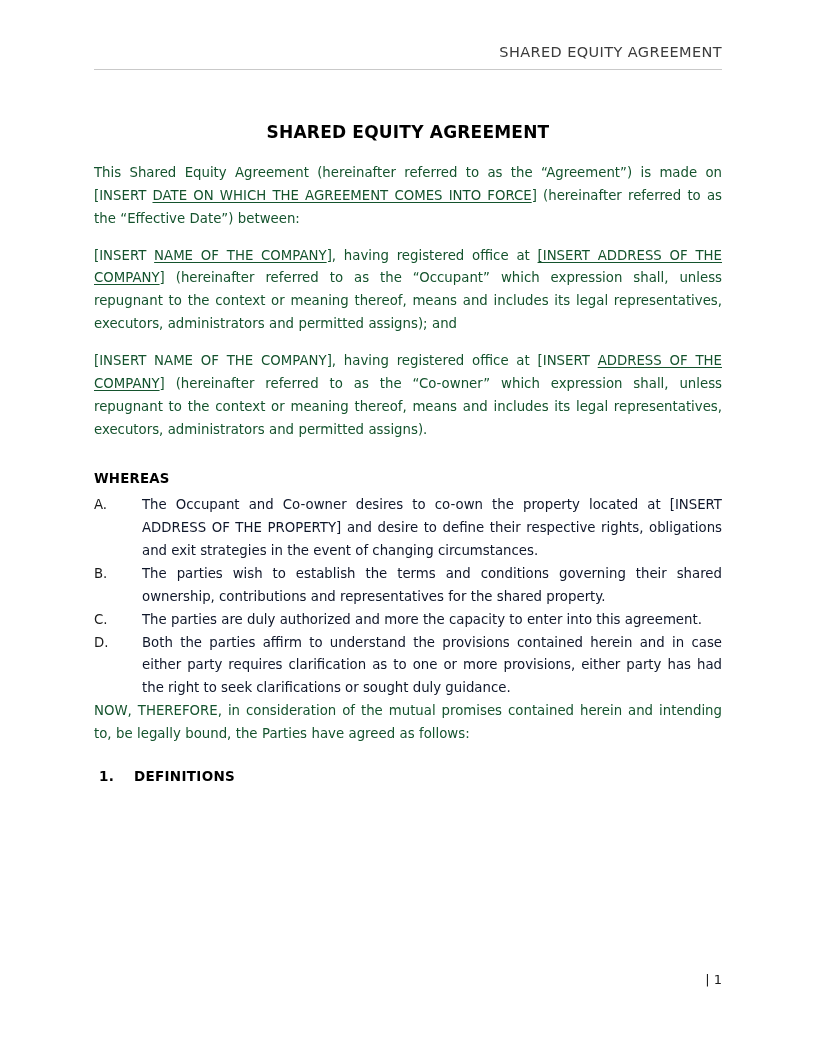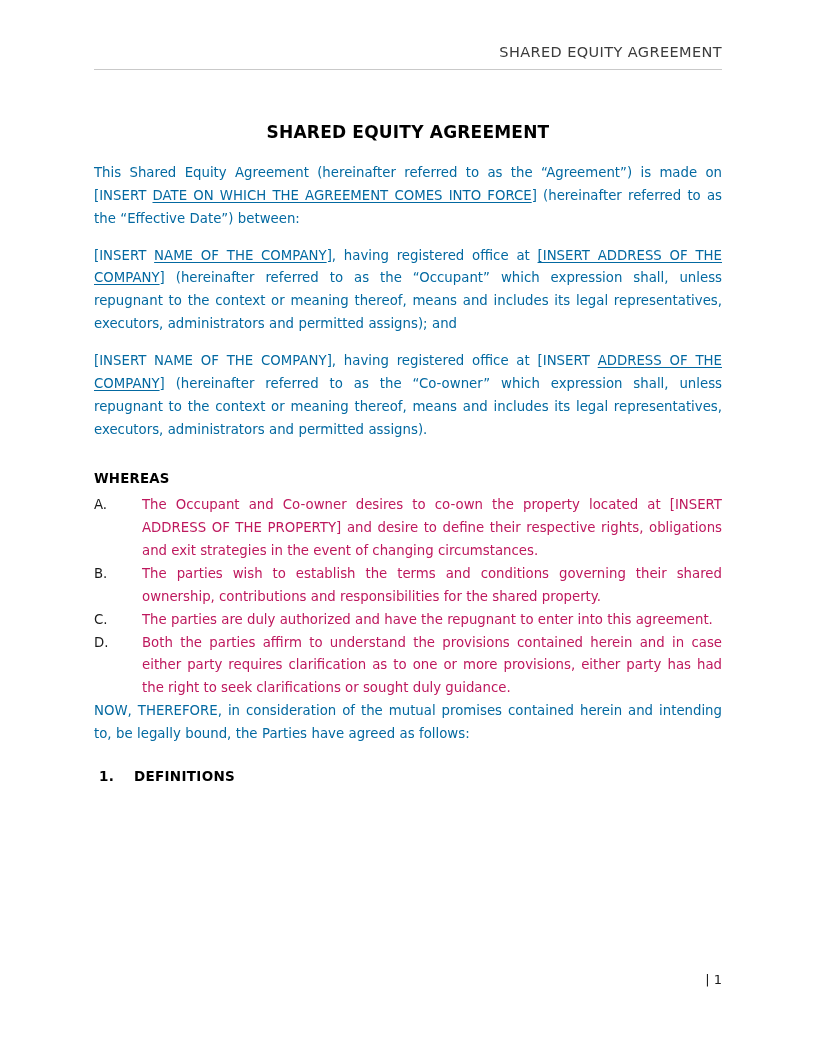--- a/index.html
+++ b/index.html
@@ -56,21 +56,21 @@
     font-size: 17px;
     letter-spacing: 0.2px;
     margin-bottom: 20px;
     color: #000;
   }
   p.para {
     font-size: 13.3px;
     line-height: 1.72;
     text-align: justify;
     margin: 0 0 14px 0;
-    color: #0369a1;
+    color: #14532d;
     word-spacing: 0.2px;
   }
   .u {
     text-decoration: underline;
     text-underline-offset: 2px;
   }
   .whereas {
     font-weight: bold;
     font-size: 13.3px;
     margin: 30px 0 8px 0;
@@ -89,21 +89,21 @@
     margin-bottom: 0px;
   }
   .alpha-marker {
     width: 48px;
     flex: 0 0 48px;
     color: #1a1a1a;
   }
   .alpha-text {
     flex: 1 1 auto;
     text-align: justify;
-    color: #be185d;
+    color: #0f172a;
   }
   .now-therefore {
     margin-top: 24px;
   }
   
   .section-heading {
     display: flex;
     font-weight: bold;
     font-size: 13.5px;
     margin-top: 22px;
@@ -149,25 +149,25 @@
 
     <div class="whereas">WHEREAS</div>
 
     <ul class="alpha-list">
       <li class="alpha-item">
         <span class="alpha-marker">A.</span>
         <span class="alpha-text">The Occupant and Co-owner desires to co-own the property located at [INSERT ADDRESS OF THE PROPERTY] and desire to define their respective rights, obligations and exit strategies in the event of changing circumstances.</span>
       </li>
       <li class="alpha-item">
         <span class="alpha-marker">B.</span>
-        <span class="alpha-text">The parties wish to establish the terms and conditions governing their shared ownership, contributions and responsibilities for the shared property.</span>
+        <span class="alpha-text">The parties wish to establish the terms and conditions governing their shared ownership, contributions and representatives for the shared property.</span>
       </li>
       <li class="alpha-item">
         <span class="alpha-marker">C.</span>
-        <span class="alpha-text">The parties are duly authorized and have the repugnant to enter into this agreement.</span>
+        <span class="alpha-text">The parties are duly authorized and more the capacity to enter into this agreement.</span>
       </li>
       <li class="alpha-item">
         <span class="alpha-marker">D.</span>
         <span class="alpha-text">Both the parties affirm to understand the provisions contained herein and in case either party requires clarification as to one or more provisions, either party has had the right to seek clarifications or sought duly guidance.</span>
       </li>
     </ul>
 
     <p class="para now-therefore">NOW, THEREFORE, in consideration of the mutual promises contained herein and intending to, be legally bound, the Parties have agreed as follows:</p>
 
     <div class="section-heading">

